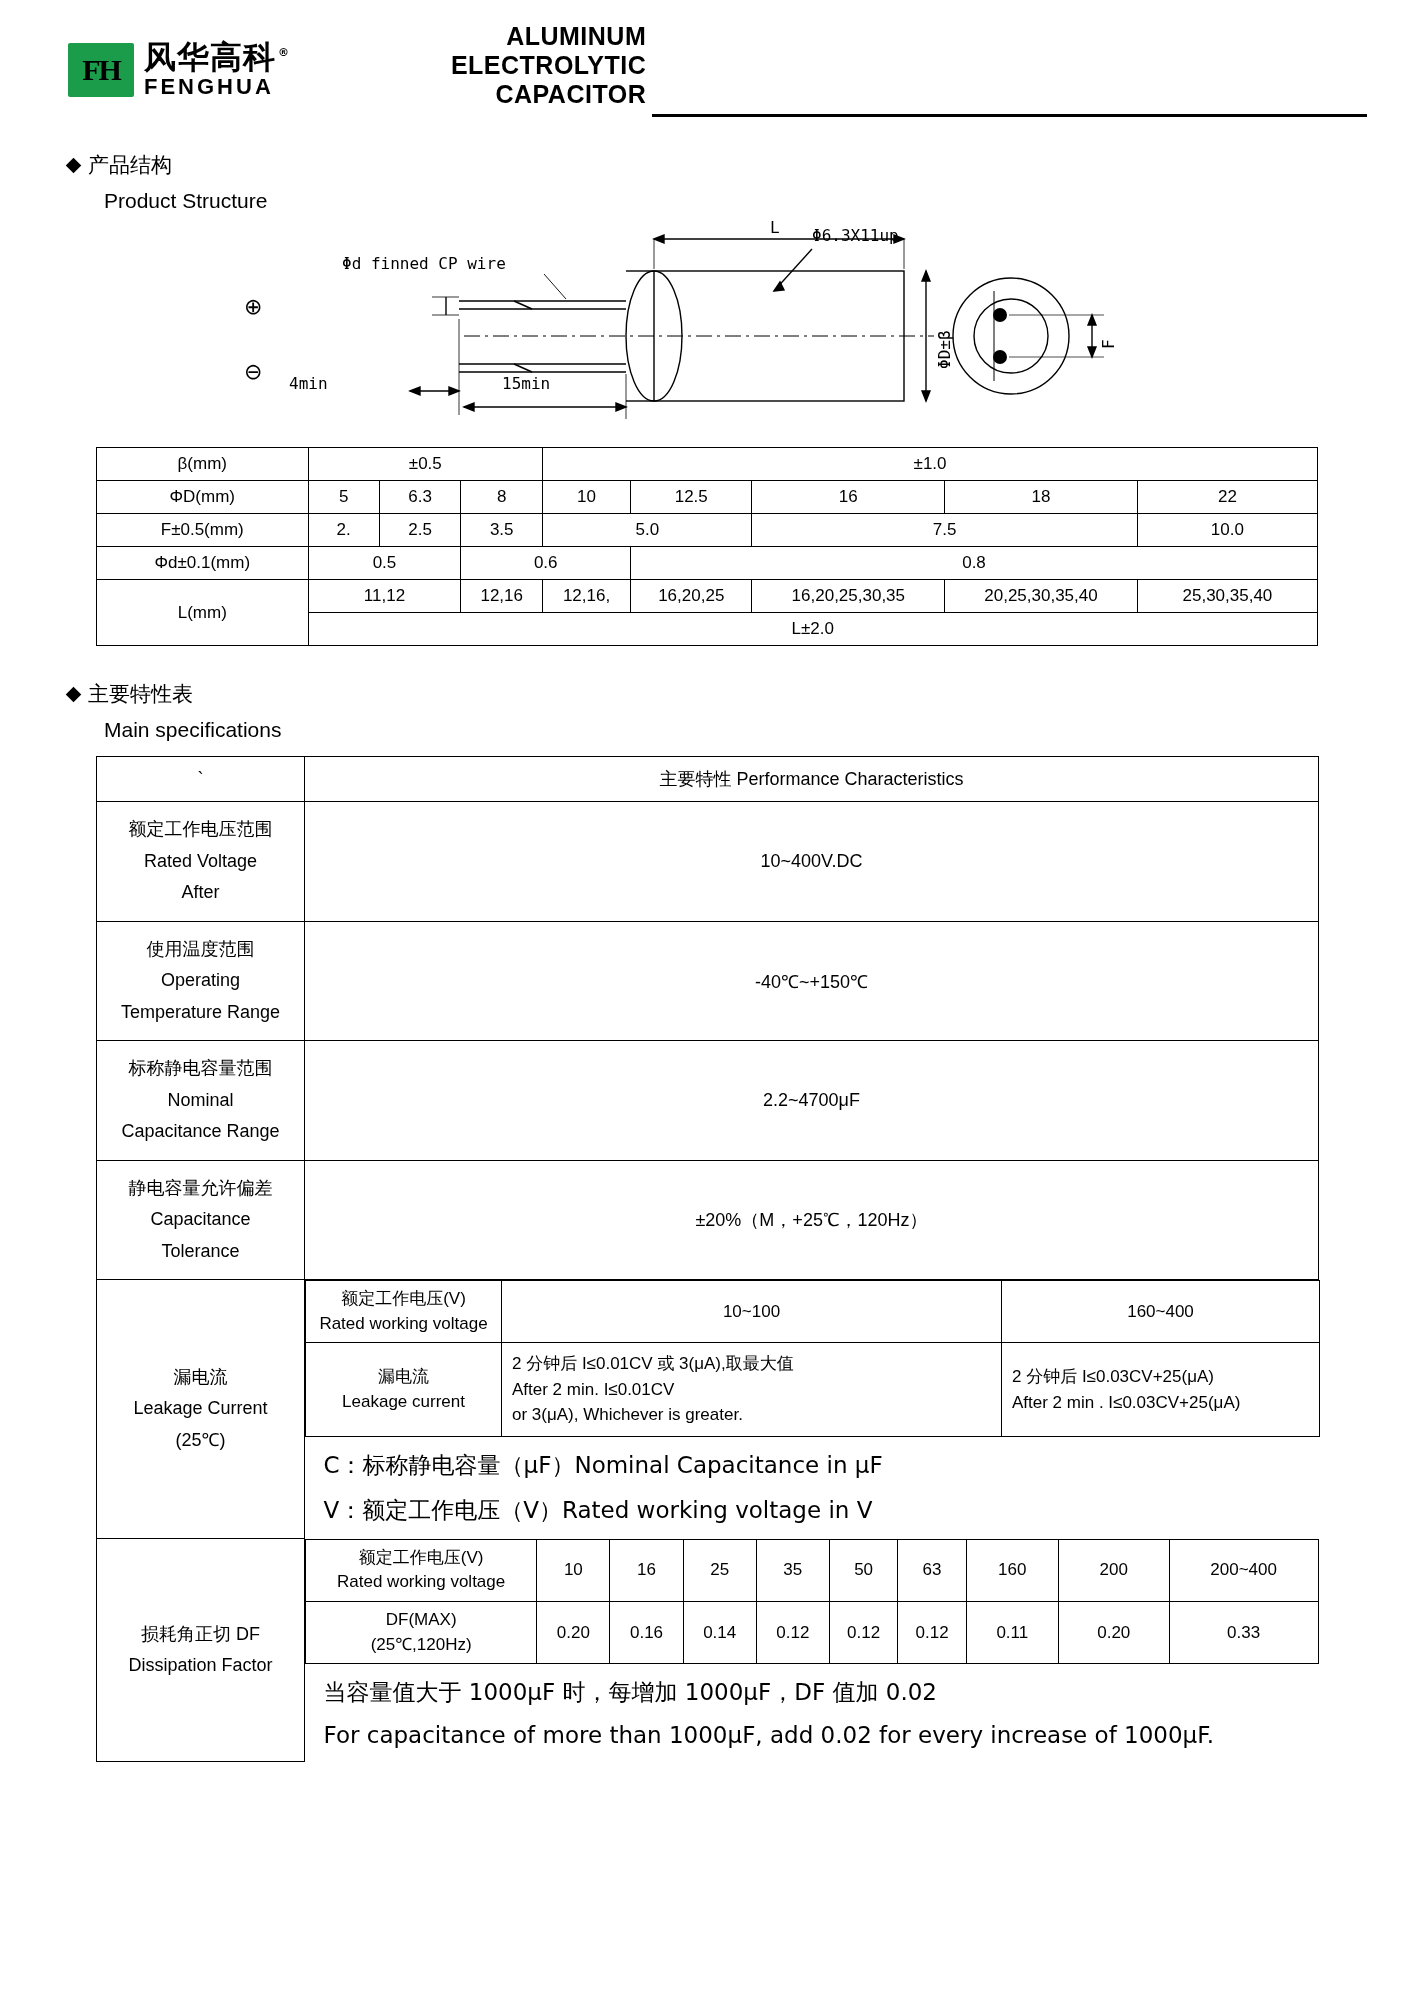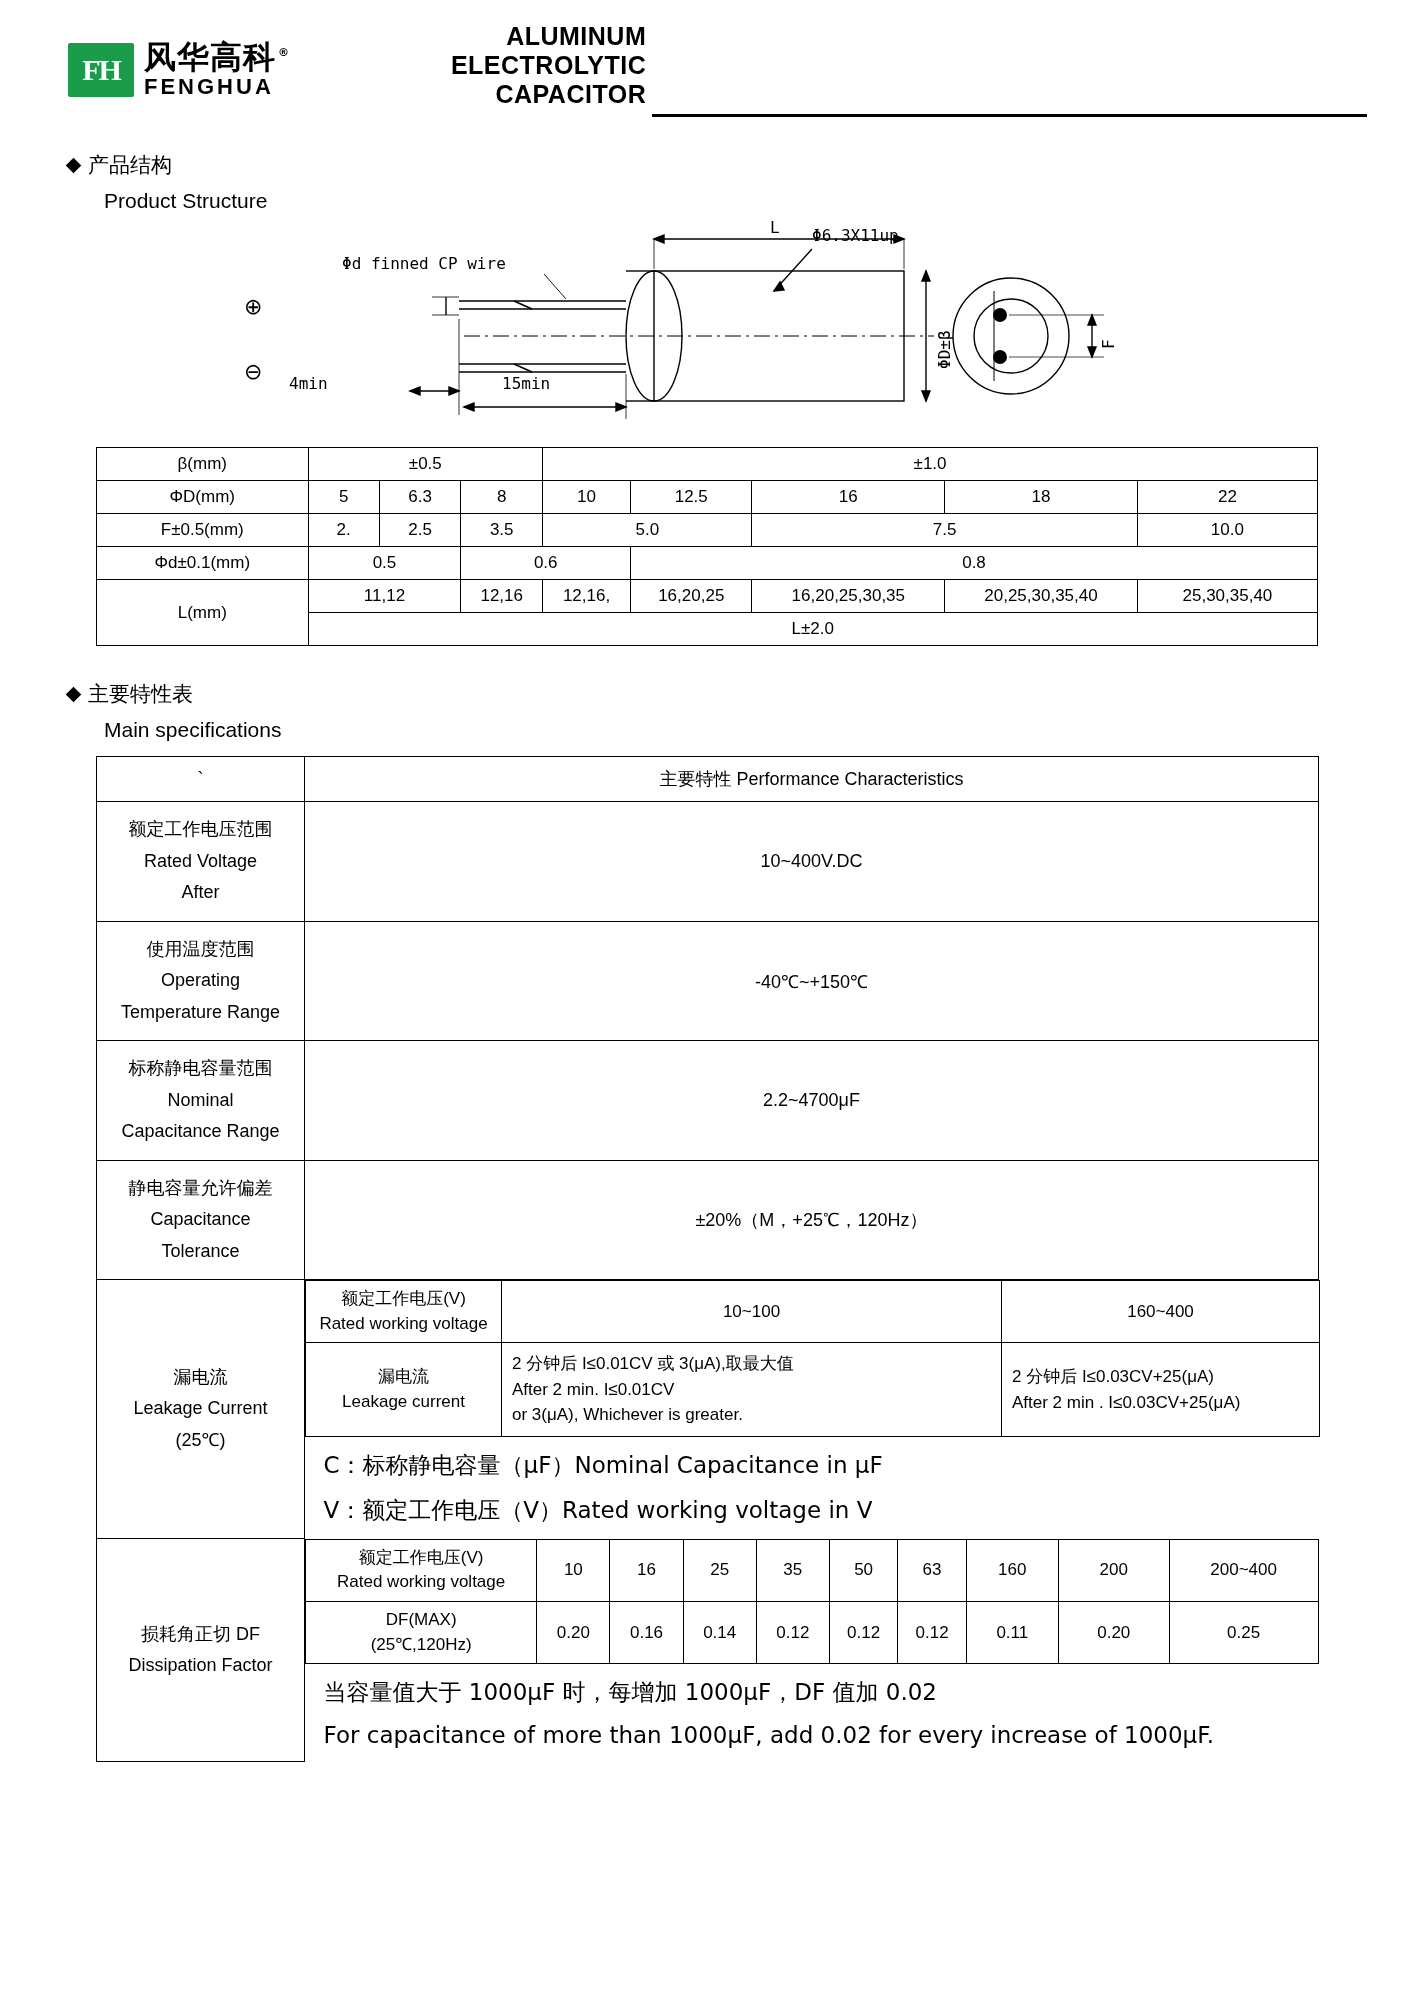--- a/index.html
+++ b/index.html
@@ -40,21 +40,21 @@
     background: #1a9c4b;
     position: relative;
     border-radius: 2px;
     flex: 0 0 auto;
   }
   .logo-mark .fh {
     position: absolute;
     left: 50%;
     top: 50%;
     transform: translate(-50%,-50%);
-    color: #ffffff;
+    color: #000000;
     font-weight: bold;
     font-size: 30px;
     font-family: "Liberation Serif", serif;
     letter-spacing: -2px;
   }
   .logo-reg {
     font-size: 11px;
     vertical-align: super;
     margin-left: 2px;
   }
@@ -545,21 +545,21 @@
                     <div>(25℃,120Hz)</div>
                   </td>
                   <td class="df-val">0.20</td>
                   <td class="df-val">0.16</td>
                   <td class="df-val">0.14</td>
                   <td class="df-val">0.12</td>
                   <td class="df-val">0.12</td>
                   <td class="df-val">0.12</td>
                   <td class="df-val">0.11</td>
                   <td class="df-val">0.20</td>
-                  <td class="df-val">0.25</td>
+                  <td class="df-val">0.33</td>
                 </tr>
                 <tr>
                   <td class="note-wrap" colspan="10">
                     <div class="note-line">当容量值大于 1000μF 时，每增加 1000μF，DF 值加 0.02</div>
                     <div class="note-line">For capacitance of more than 1000μF, add 0.02 for every increase of 1000μF.</div>
                   </td>
                 </tr>
               </tbody>
             </table>
           </td>

